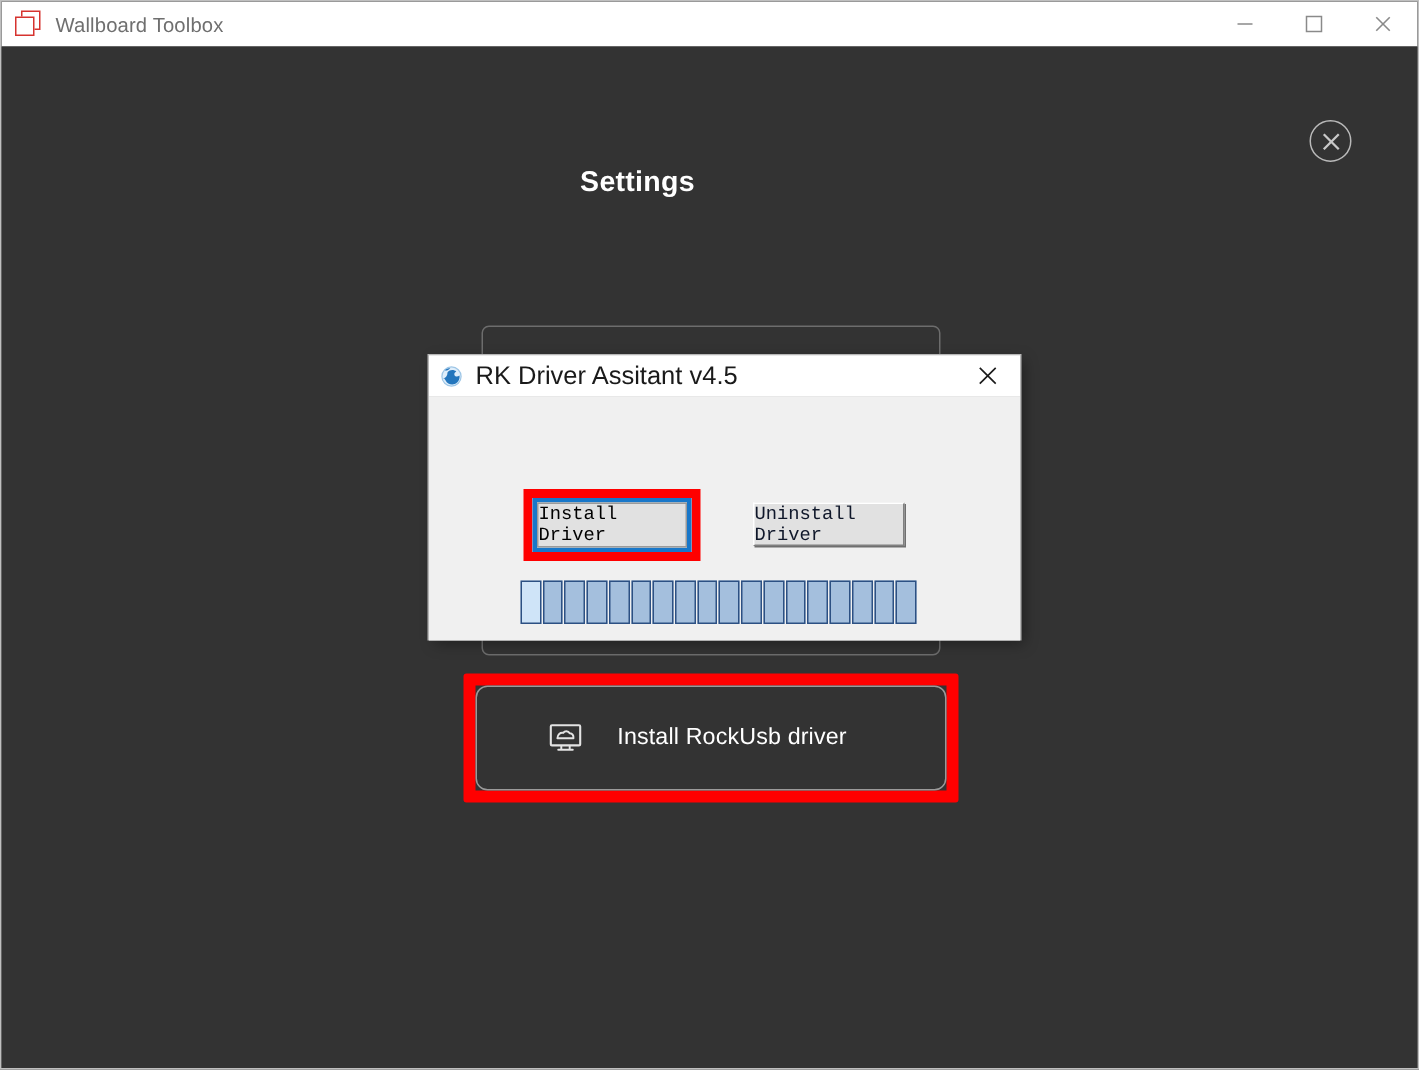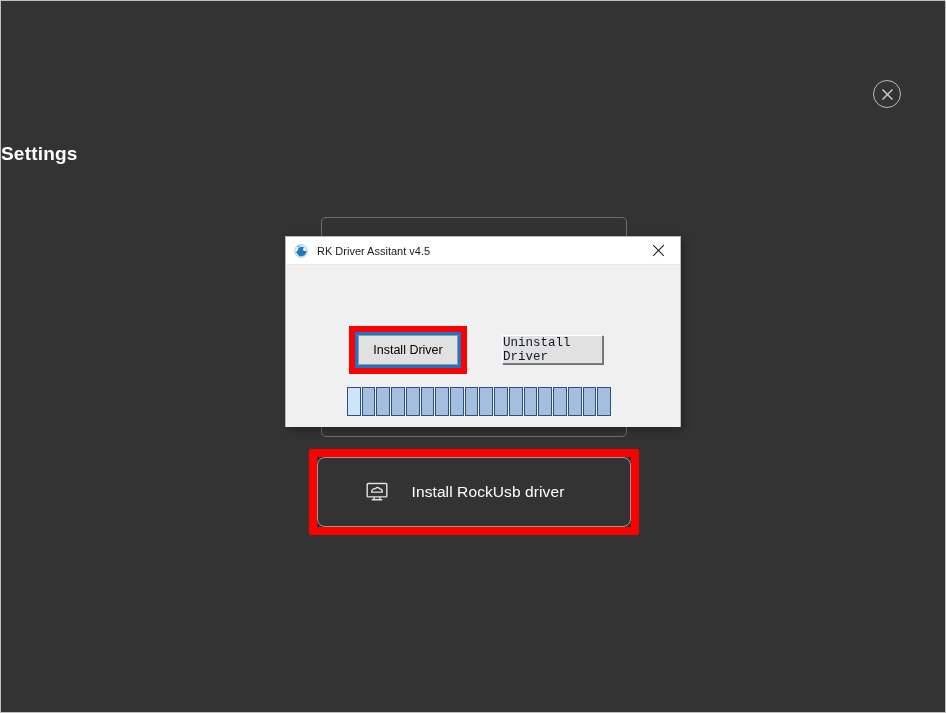--- a/index.html
+++ b/index.html
@@ -93,23 +93,24 @@
     border-radius: 50%;
     border: 1.6px solid #b9b9b9;
     box-sizing: border-box;
     display: flex;
     align-items: center;
     justify-content: center;
   }
 
   #page-title {
     position: absolute;
-    top: 112px;
+    top: 80px;
     left: 0;
     width: 848px;
+    text-align: center;
     font-size: 19px;
     font-weight: bold;
     color: #ffffff;
     letter-spacing: 0.2px;
   }
 
   
   #settings-list {
     position: absolute;
     top: 186px;
@@ -189,21 +190,21 @@
     border-bottom: 1px solid #e8e8e8;
   }
   #rk-dialog-icon {
     margin-left: 7px;
     width: 16px;
     height: 16px;
     flex: 0 0 auto;
   }
   #rk-dialog-title {
     margin-left: 8px;
-    font-size: 11px;
+    font-size: 17px;
     color: #1a1a1a;
     white-space: nowrap;
   }
   #rk-dialog-close {
     position: absolute;
     right: 0;
     top: 0;
     width: 44px;
     height: 27px;
     display: flex;
@@ -253,21 +254,21 @@
     background: #e1e1e1;
   }
   #install-driver-button {
     position: absolute;
     left: 0; top: 0;
     width: 100px;
     height: 30px;
     background: #e1e1e1;
     border: 1px solid #9a9a9a;
     box-sizing: border-box;
-    font-family: Liberation Sans, sans-serif;
+    font-family: Liberation Mono, monospace;
     font-size: 12.5px;
     color: #000000;
     display: flex;
     align-items: center;
     justify-content: center;
   }
   #uninstall-driver-button {
     left: 216px;
     top: 70px;
     width: 101px;
@@ -291,20 +292,45 @@
     border: 1.5px solid #2c5083;
     box-sizing: border-box;
   }
   .prog-seg.first { background: #cfe4f8; }
 </style>
 </head>
 <body>
 
 <div id="app-window">
 
+  <div id="titlebar">
+    <div id="titlebar-left">
+      <span class="app-logo">
+        <span class="sq sq1"></span>
+        <span class="sq sq2"></span>
+      </span>
+      <span id="titlebar-title">Wallboard Toolbox</span>
+    </div>
+    <div class="win-btn">
+      <svg width="12" height="12" viewBox="0 0 12 12">
+        <line x1="1" y1="6" x2="11" y2="6" stroke="#8a8a8a" stroke-width="1"></line>
+      </svg>
+    </div>
+    <div class="win-btn">
+      <svg width="12" height="12" viewBox="0 0 12 12">
+        <rect x="1" y="1" width="10" height="10" fill="none" stroke="#8a8a8a" stroke-width="1"></rect>
+      </svg>
+    </div>
+    <div class="win-btn">
+      <svg width="12" height="12" viewBox="0 0 12 12">
+        <line x1="1.5" y1="1.5" x2="10.5" y2="10.5" stroke="#8a8a8a" stroke-width="1.1"></line>
+        <line x1="10.5" y1="1.5" x2="1.5" y2="10.5" stroke="#8a8a8a" stroke-width="1.1"></line>
+      </svg>
+    </div>
+  </div>
 
   <div id="content">
 
     <div id="screen-close-button">
       <svg width="15" height="15" viewBox="0 0 15 15">
         <line x1="2.5" y1="2.5" x2="12.5" y2="12.5" stroke="#c9c9c9" stroke-width="1.5"></line>
         <line x1="12.5" y1="2.5" x2="2.5" y2="12.5" stroke="#c9c9c9" stroke-width="1.5"></line>
       </svg>
     </div>
 

